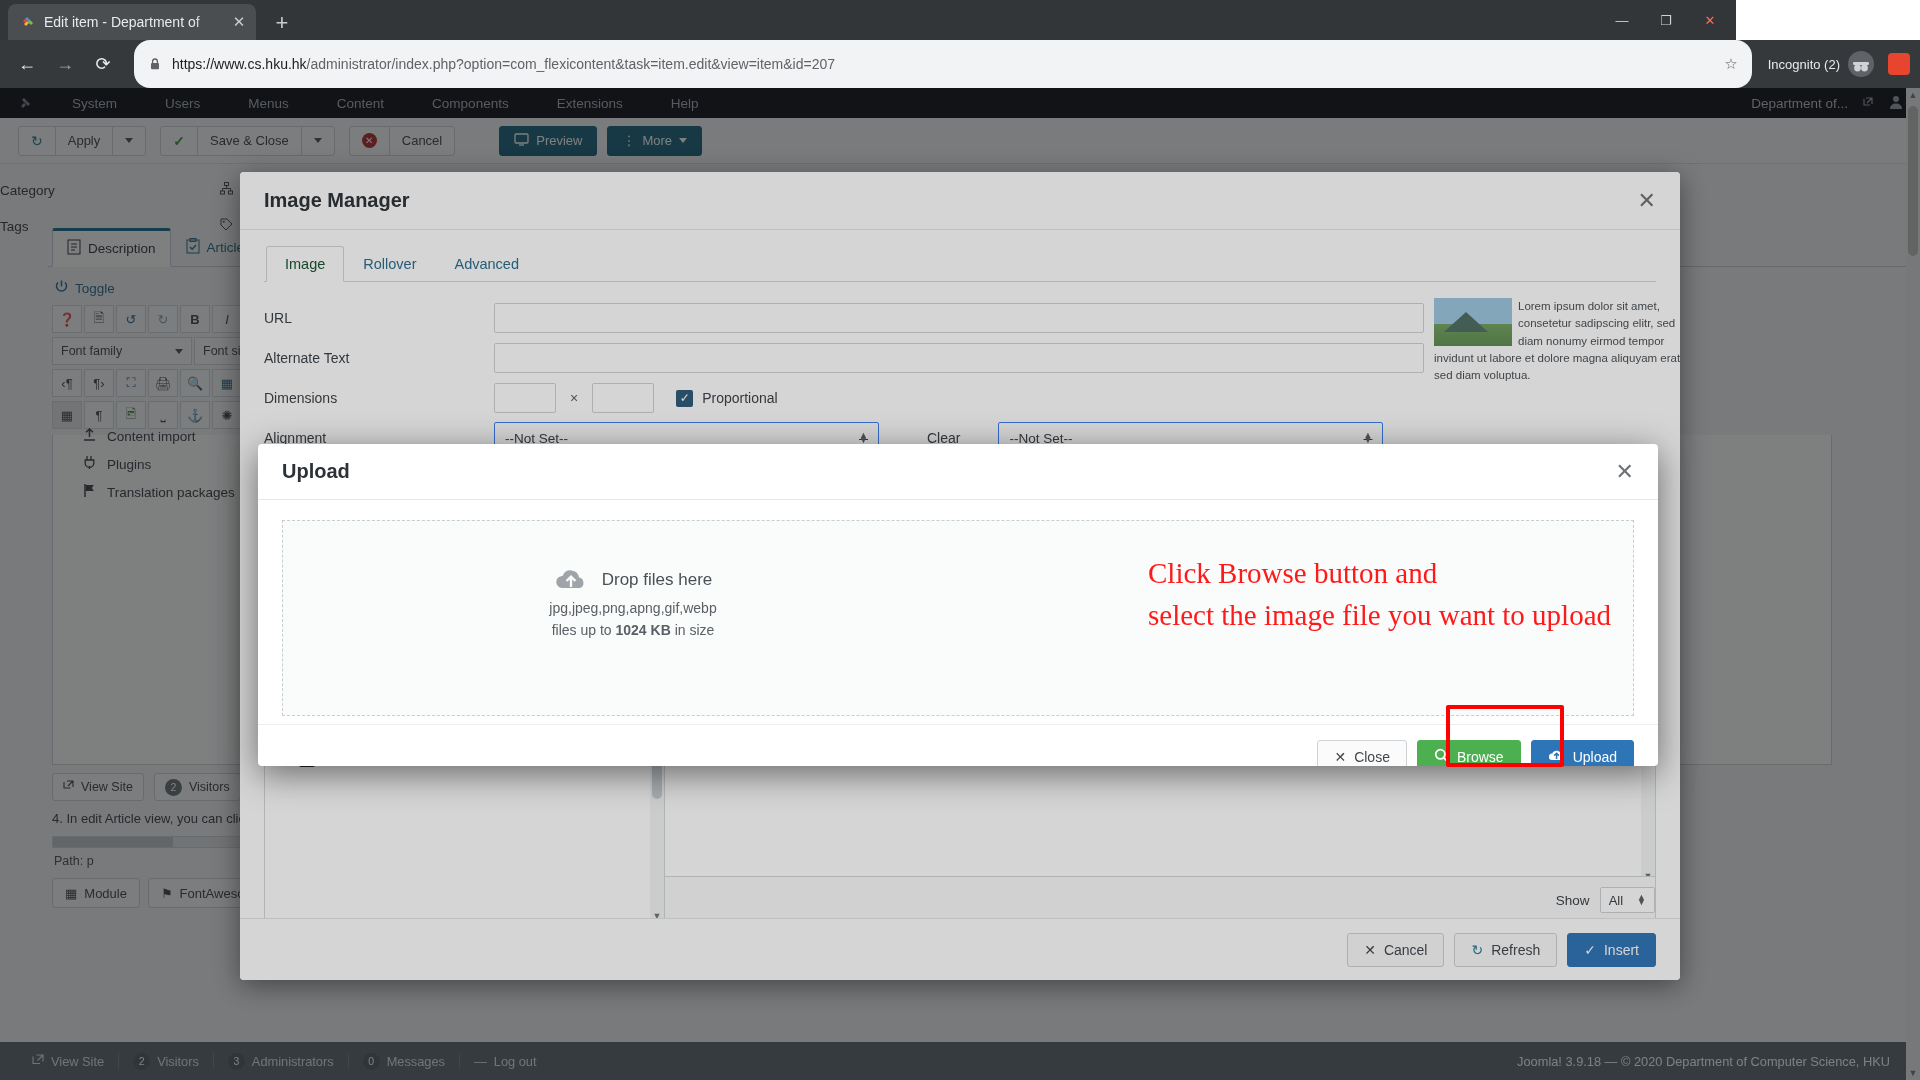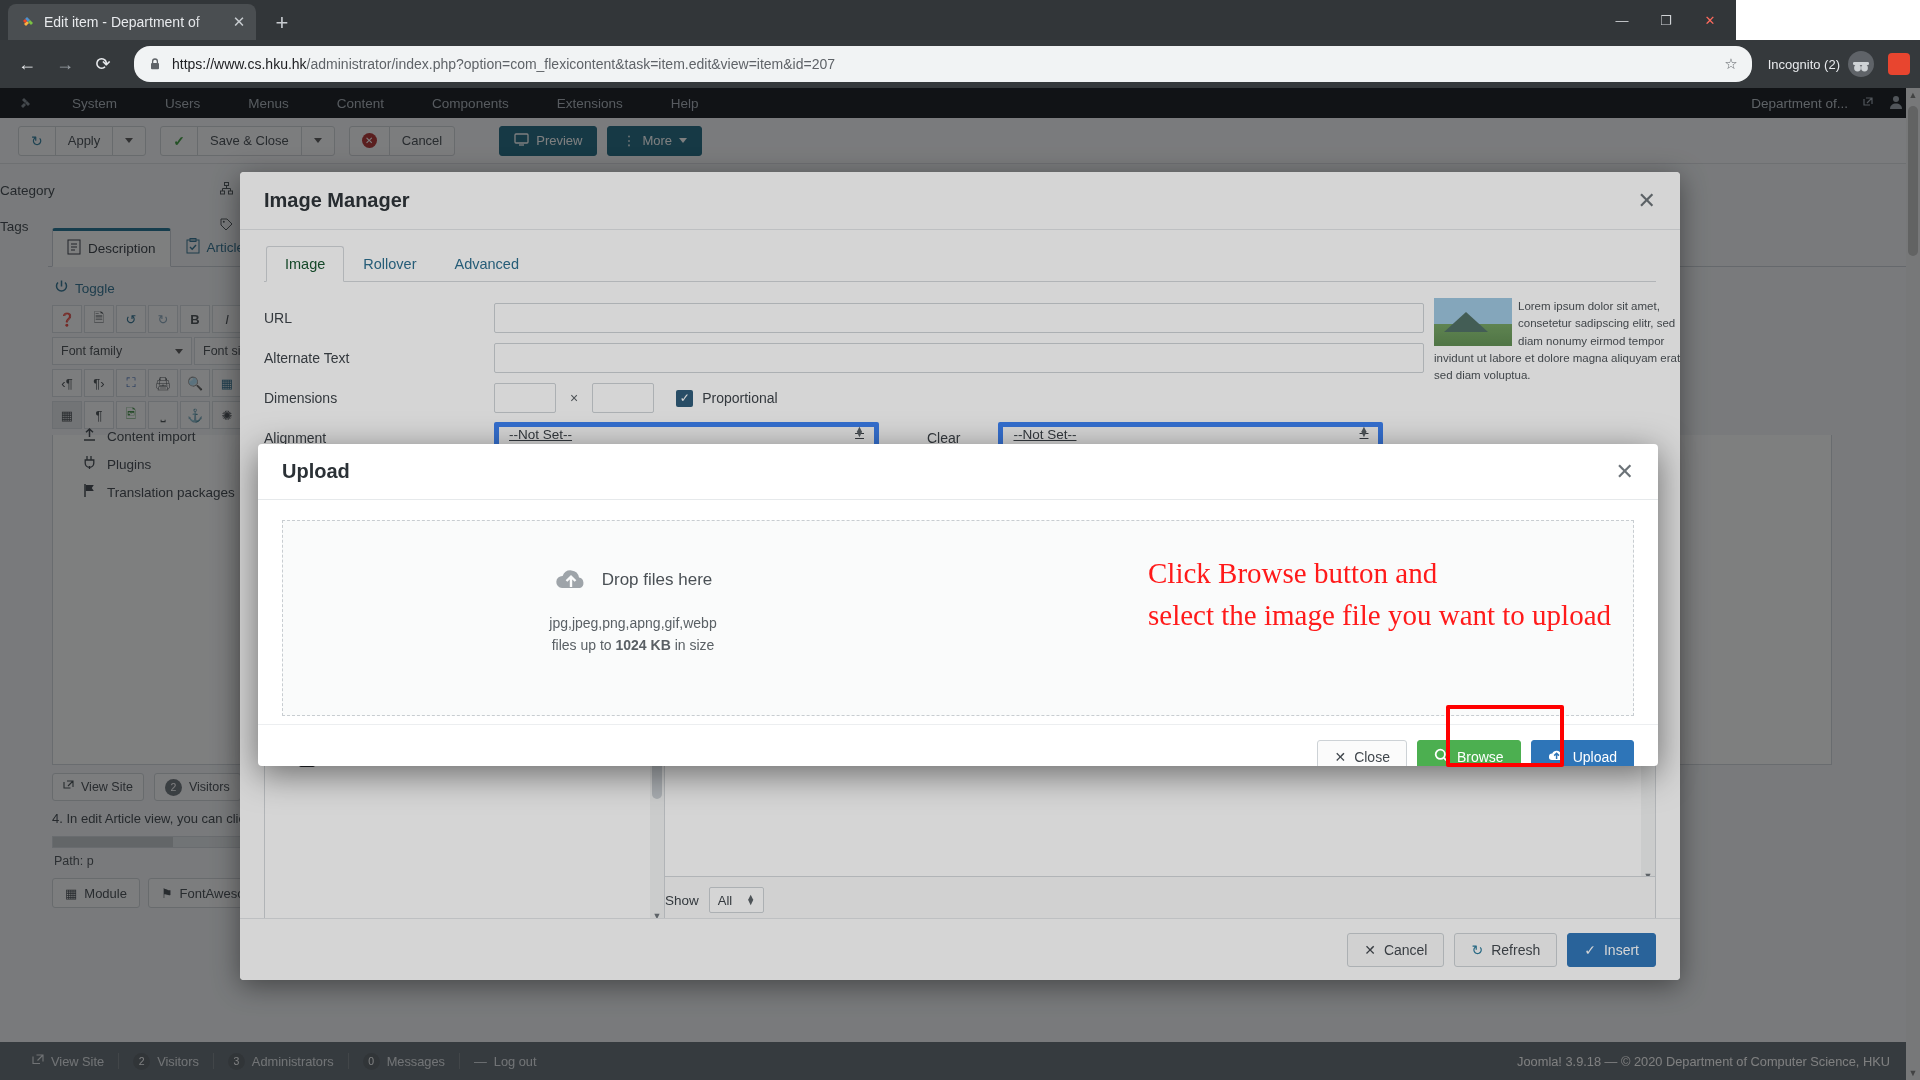--- a/index.html
+++ b/index.html
@@ -40,21 +40,21 @@
   .winbtn.close { color: #ff6b5e; }
 
   .browser-toolbar {
     position: absolute; top: 40px; left: 0; width: 1920px; height: 48px;
     background: #35393c; display: flex; align-items: center; padding: 0 10px;
   }
   .navbtn { width: 34px; height: 34px; color: #9aa0a6; font-size: 18px;
             display: flex; align-items: center; justify-content: center; margin-right: 4px; cursor: pointer; }
   .navbtn.enabled { color: #e8eaed; }
   .omnibox {
-    flex: 1 1 auto; height: 36px; background: #f1f3f4; border-radius: 16px;
+    flex: 1 1 auto; height: 48px; background: #f1f3f4; border-radius: 16px;
     display: flex; align-items: center; padding: 0 14px; margin: 7px 10px; min-width: 0;
   }
   .lock-icon { width: 14px; height: 14px; margin-right: 10px; flex: 0 0 14px; }
   .omnibox-url { font-size: 14px; color: #5f6368; white-space: nowrap; overflow: hidden; }
   .omnibox-url b { color: #202124; font-weight: 400; }
   .star-icon { margin-left: auto; color: #5f6368; font-size: 15px; padding-left: 8px; cursor: pointer; }
   .incognito-pill { display: flex; align-items: center; color: #e8eaed; font-size: 13px; margin: 0 6px; white-space: nowrap; }
   .incognito-avatar { width: 26px; height: 26px; border-radius: 50%; background: #5f6368; margin-left: 8px; position: relative; }
   .ext-dot { width: 22px; height: 22px; border-radius: 4px; background: #e8452f; margin-left: 8px; }
 
@@ -169,22 +169,22 @@
             border: 1px solid transparent; margin-bottom: -1px; }
   .im-tab.active { background: #fff; border-color: #d3d7db; border-bottom-color: #fff; border-radius: 3px 3px 0 0; color: #14532d; }
 
   .im-form { padding-top: 16px; display: flex; gap: 10px; }
   .im-form-left { flex: 1 1 auto; }
   .im-row { display: flex; align-items: center; min-height: 40px; font-size: 14px; color: #3b4147; }
   .im-lab { width: 230px; color: #3b4147; }
   .im-input { height: 30px; border: 1px solid #cdd2d6; background: #fff; border-radius: 2px; }
   .im-input.wide { flex: 1 1 auto; max-width: 930px; }
   .im-input.small { width: 62px; }
-  .im-select { height: 32px; border: 5px solid #3b82f6; background: #fff; border-radius: 2px;
-               display: flex; align-items: flex-start; padding: 0 10px; font-size: 13.5px; color: #3b4147; text-decoration: underline; }
+  .im-select { height: 32px; border: 1px solid #3b82f6; background: #fff; border-radius: 2px;
+               display: flex; align-items: center; padding: 0 10px; font-size: 13.5px; color: #3b4147; text-decoration: underline; }
   .chk { width: 17px; height: 17px; border-radius: 2px; background: #2c5a78; display: inline-flex;
          align-items: center; justify-content: center; color: #fff; font-size: 12px; flex: 0 0 17px; }
   .im-preview { width: 260px; flex: 0 0 260px; font-size: 11.5px; color: #4a5055; line-height: 1.5; }
   .im-thumb { width: 78px; height: 48px; float: left; margin: 0 6px 2px 0;
               background: linear-gradient(#9dc6e0 0%, #9dc6e0 55%, #6f9c5e 55%, #5d8a50 100%); position: relative; }
   .im-thumb::after { content: ""; position: absolute; left: 10px; bottom: 14px;
                      border-left: 22px solid transparent; border-right: 22px solid transparent; border-bottom: 20px solid #4e6d63; }
 
   .im-filebar { display: flex; align-items: center; gap: 12px; padding: 14px 0 8px 0; }
   .im-panes { display: flex; gap: 0; height: 330px; border: 1px solid #d3d7db; }
@@ -195,21 +195,21 @@
   .folder::before { content: ""; position: absolute; left: 0; top: -3px; width: 7px; height: 3px; background: #23282c; border-radius: 1px 1px 0 0; }
   .im-files { flex: 1 1 auto; background: #fff; position: relative; overflow: hidden; }
   .file-row { display: flex; align-items: center; gap: 14px; padding: 8px 0 8px 14px; font-size: 14px; color: #3b4147; border-bottom: 1px solid #eceef0; }
   .fchk { width: 15px; height: 15px; border: 1px solid #b8bec3; background: #fff; border-radius: 2px; }
   .fico { width: 14px; height: 17px; background: #fff; border: 1px solid #2f7d32; position: relative; }
   .fico::after { content: ""; position: absolute; left: 2px; bottom: 2px; width: 9px; height: 6px; background: #3f9e44; }
   .pane-scroll { position: absolute; right: 0; top: 0; bottom: 0; width: 14px; background: #f3f4f5; }
   .pane-scroll .pthumb { position: absolute; left: 2px; width: 10px; background: #c9ced2; border-radius: 5px; }
   .pane-scroll .parrow { position: absolute; left: 0; width: 14px; height: 14px; font-size: 9px; color: #6e757a;
                          display: flex; align-items: center; justify-content: center; }
-  .show-bar { display: flex; align-items: center; justify-content: flex-start; gap: 10px;
+  .show-bar { display: flex; align-items: center; justify-content: flex-end; gap: 10px;
               padding: 10px 0; font-size: 13.5px; color: #3b4147; border-top: 1px solid #d3d7db; background: #fafbfb; }
   .show-sel { border: 1px solid #cdd2d6; background: #fff; height: 26px; display: flex; align-items: center;
               gap: 14px; padding: 0 8px; font-size: 13px; border-radius: 2px; }
   .spin { display: flex; flex-direction: column; line-height: 5px; color: #5b6267; font-size: 9px; }
   .modal-foot-im {
     height: 62px; border-top: 1px solid #e3e6e8; display: flex; align-items: center;
     justify-content: flex-end; gap: 10px; padding: 0 24px; background: #fff; flex: 0 0 62px;
   }
   .mbtn { height: 34px; border-radius: 3px; font-size: 14px; display: flex; align-items: center;
           gap: 8px; padding: 0 16px; cursor: pointer; border: 1px solid #cdd2d6; background: #fbfbfb; color: #41474d; }
@@ -221,21 +221,21 @@
     background: #fff; border-radius: 4px; box-shadow: 0 8px 34px rgba(0,0,0,.5);
     display: flex; flex-direction: column; overflow: hidden;
   }
   .up-head { height: 56px; display: flex; align-items: center; padding: 0 24px;
              border-bottom: 1px solid #e6e9eb; flex: 0 0 56px; }
   .up-title { font-size: 20px; font-weight: bold; color: #2b3136; }
   .up-body { flex: 1 1 auto; padding: 20px 24px 8px 24px; position: relative; }
   .dropzone { height: 196px; border: 1px dashed #c8cdd1; background: #fafbfb; position: relative; }
   .dz-inner { position: absolute; left: 0; top: 46px; width: 700px; text-align: center;
               font-size: 14px; color: #5a6065; line-height: 1.55; }
-  .dz-title { display: flex; align-items: center; justify-content: center; gap: 14px; font-size: 17px; color: #4a5055; margin-bottom: 20px; }
+  .dz-title { display: flex; align-items: center; justify-content: center; gap: 14px; font-size: 17px; color: #4a5055; margin-bottom: 5px; }
   .cloud { width: 34px; height: 24px; position: relative; }
   .annot { position: absolute; left: 890px; top: 52px; width: 600px;
            color: #ff1a1a; font-family: Liberation Serif, serif; font-size: 29px; line-height: 1.45;
            white-space: nowrap; }
   .up-foot { height: 64px; border-top: 1px solid #eceef0; display: flex; align-items: center;
              justify-content: flex-end; gap: 10px; padding: 0 24px; flex: 0 0 64px; position: relative; }
   .hl-box { position: absolute; border: 4px solid #ff0000; border-radius: 2px; pointer-events: none; }
 </style>
 </head>
 <body>

